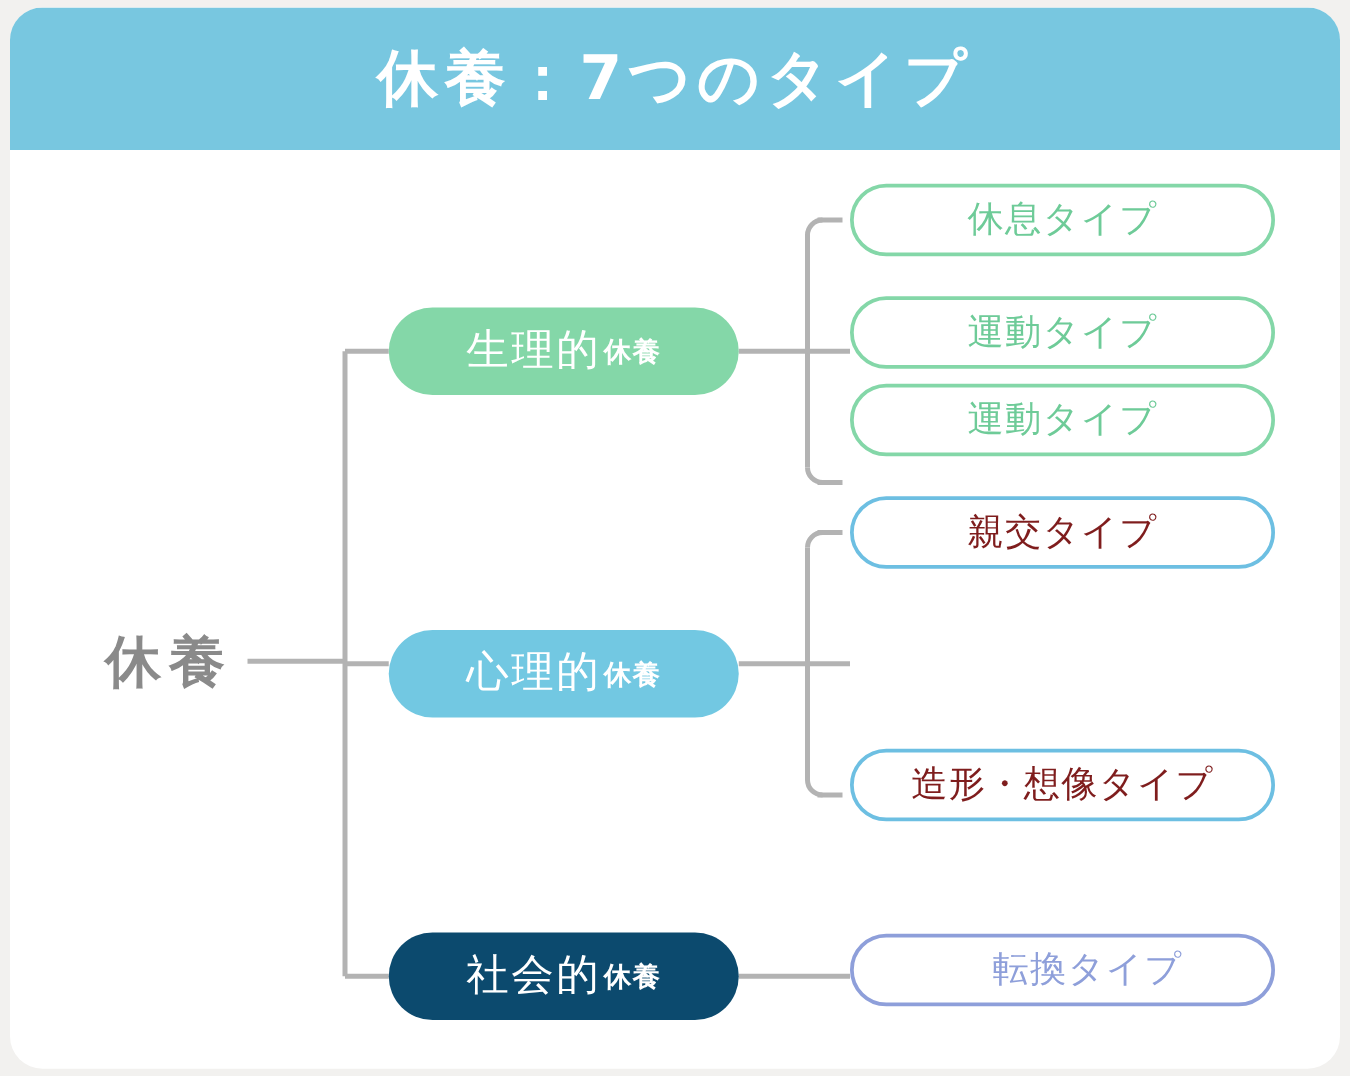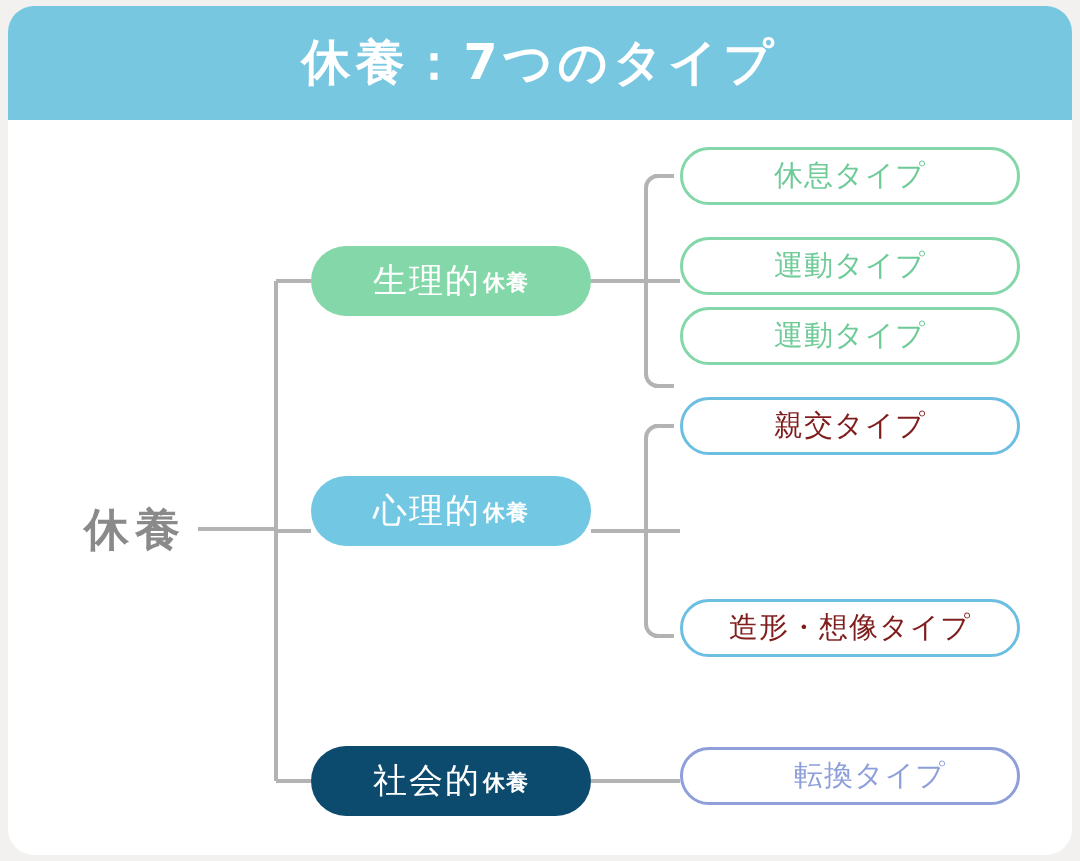--- a/index.html
+++ b/index.html
@@ -103,21 +103,21 @@
   }
   .branch-pill .b-sub {
     font-size: 22px;
     font-weight: 700;
     letter-spacing: 1px;
     line-height: 1;
     transform: translateY(3px);
     margin-left: 2px;
   }
   #branch-0 { left: 303px; top: 126px; background: #84d7a8; }
-  #branch-1 { left: 303px; top: 356px; background: #72c8e2; }
+  #branch-1 { left: 303px; top: 384px; background: #72c8e2; }
   #branch-2 { left: 303px; top: 626px; background: #0c4a6e; }
 
   
   .leaf-pill {
     position: absolute;
     left: 672px;
     width: 340px;
     height: 58px;
     border-radius: 29px;
     background: #ffffff;

